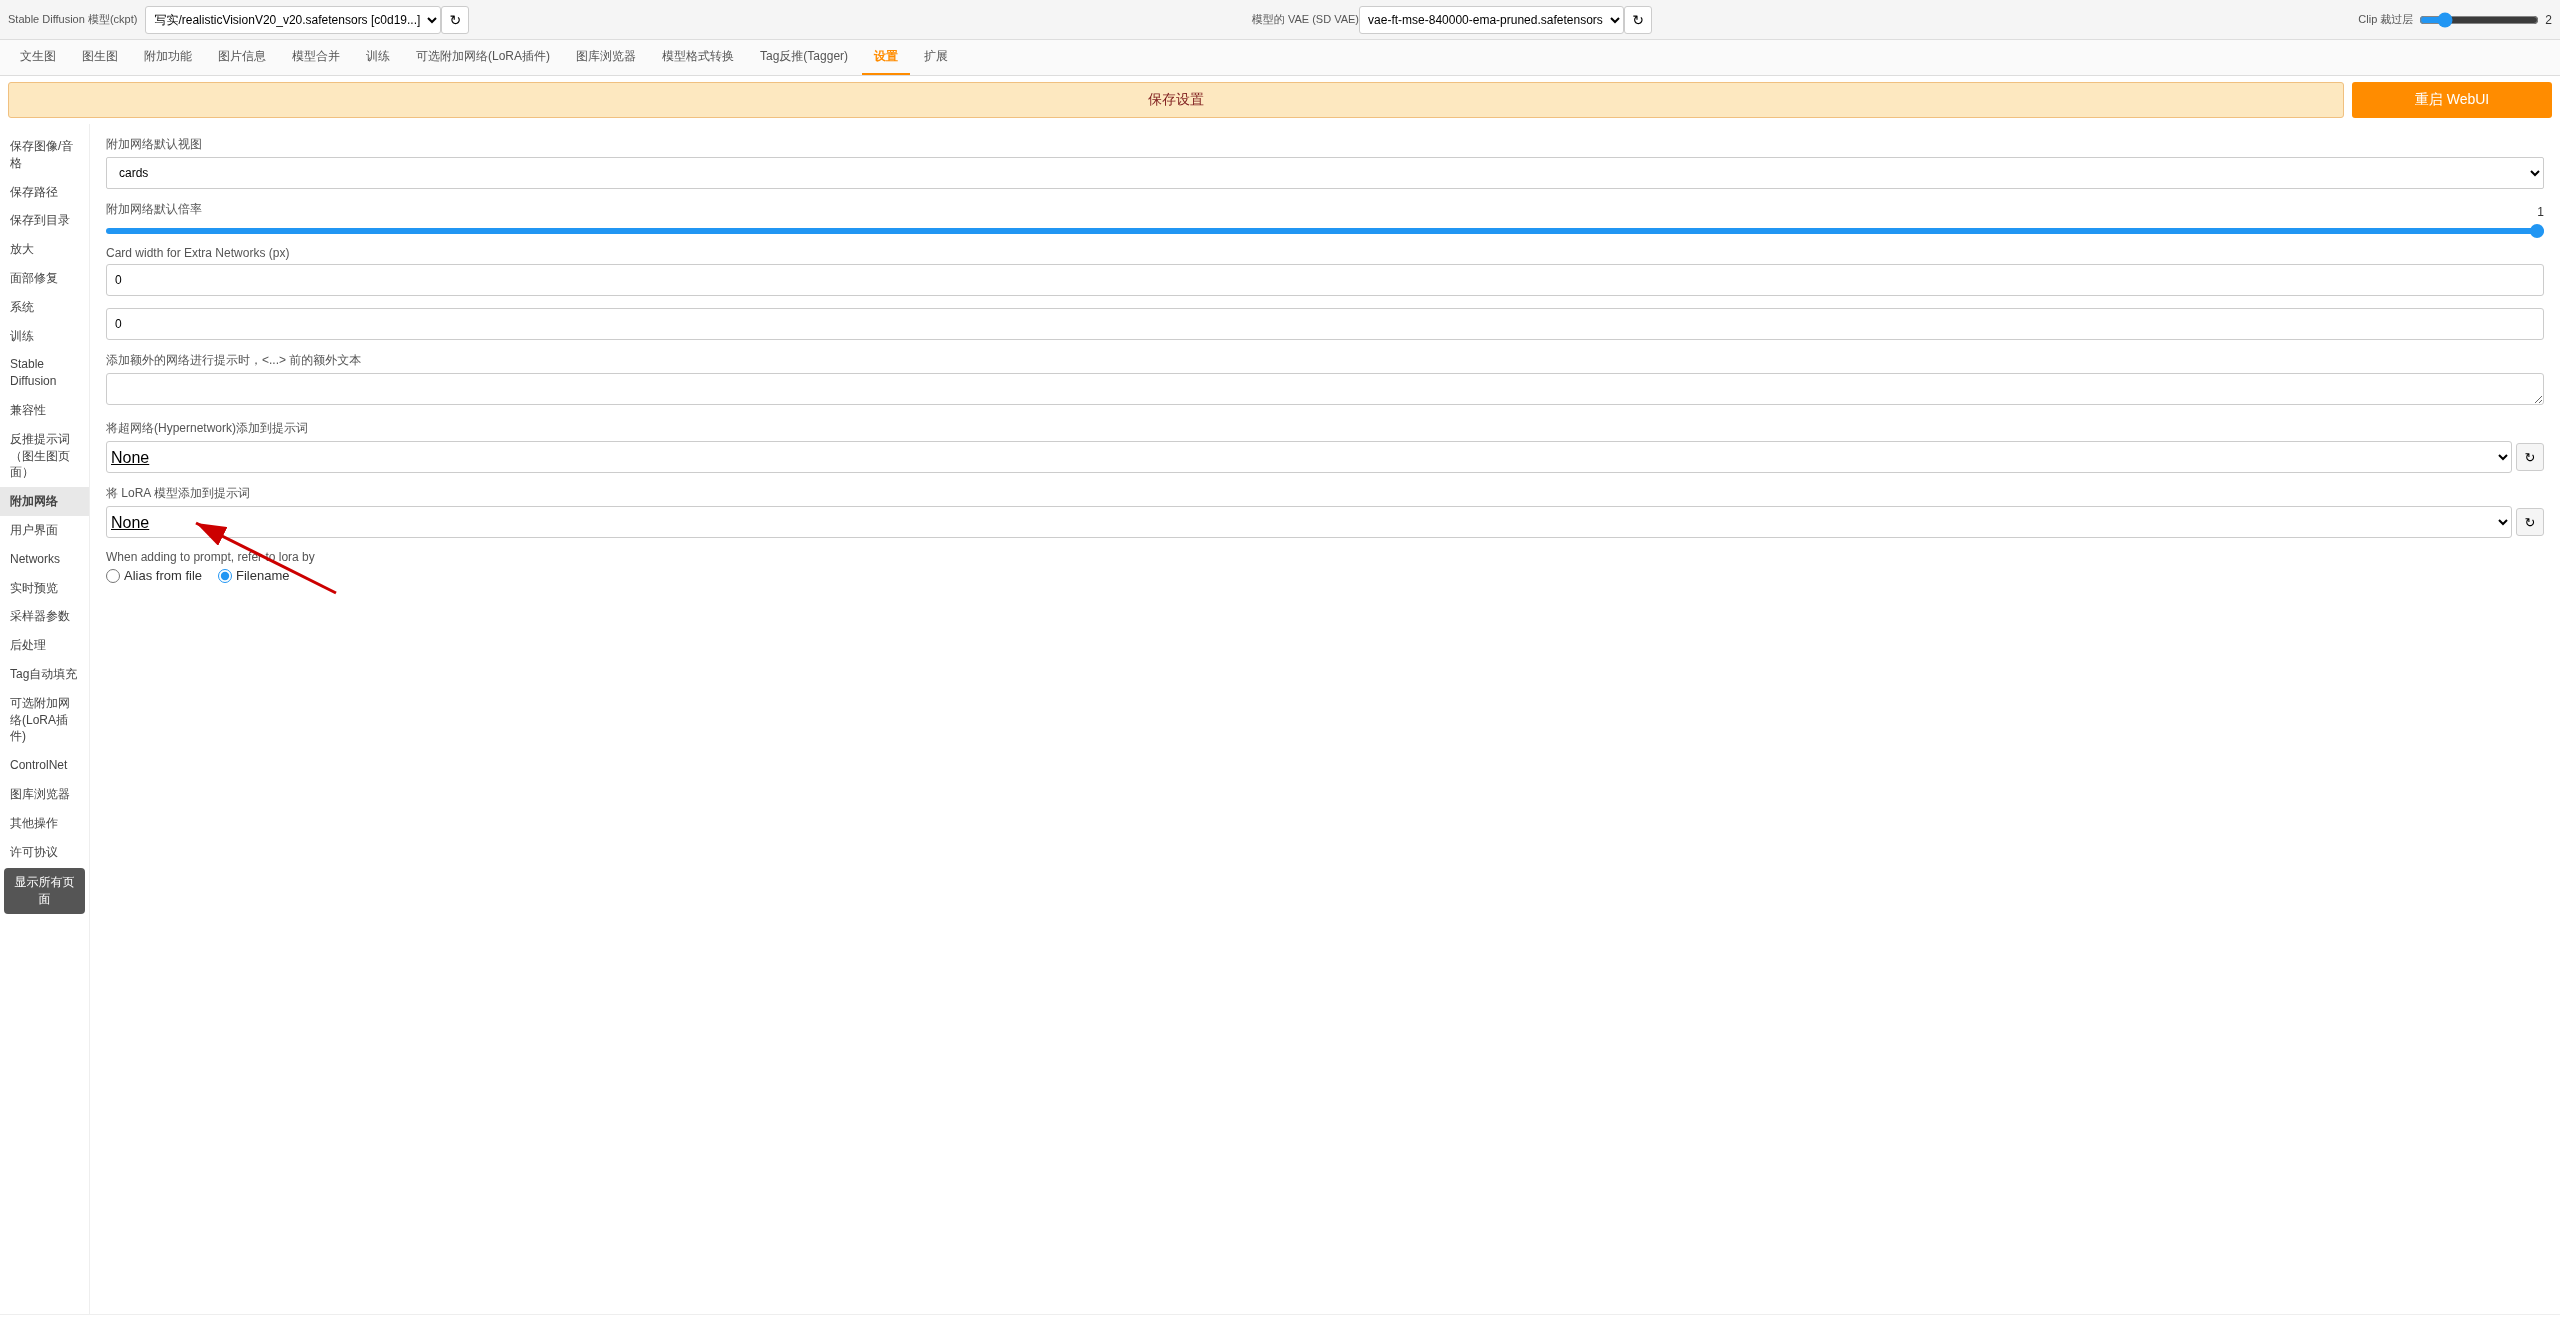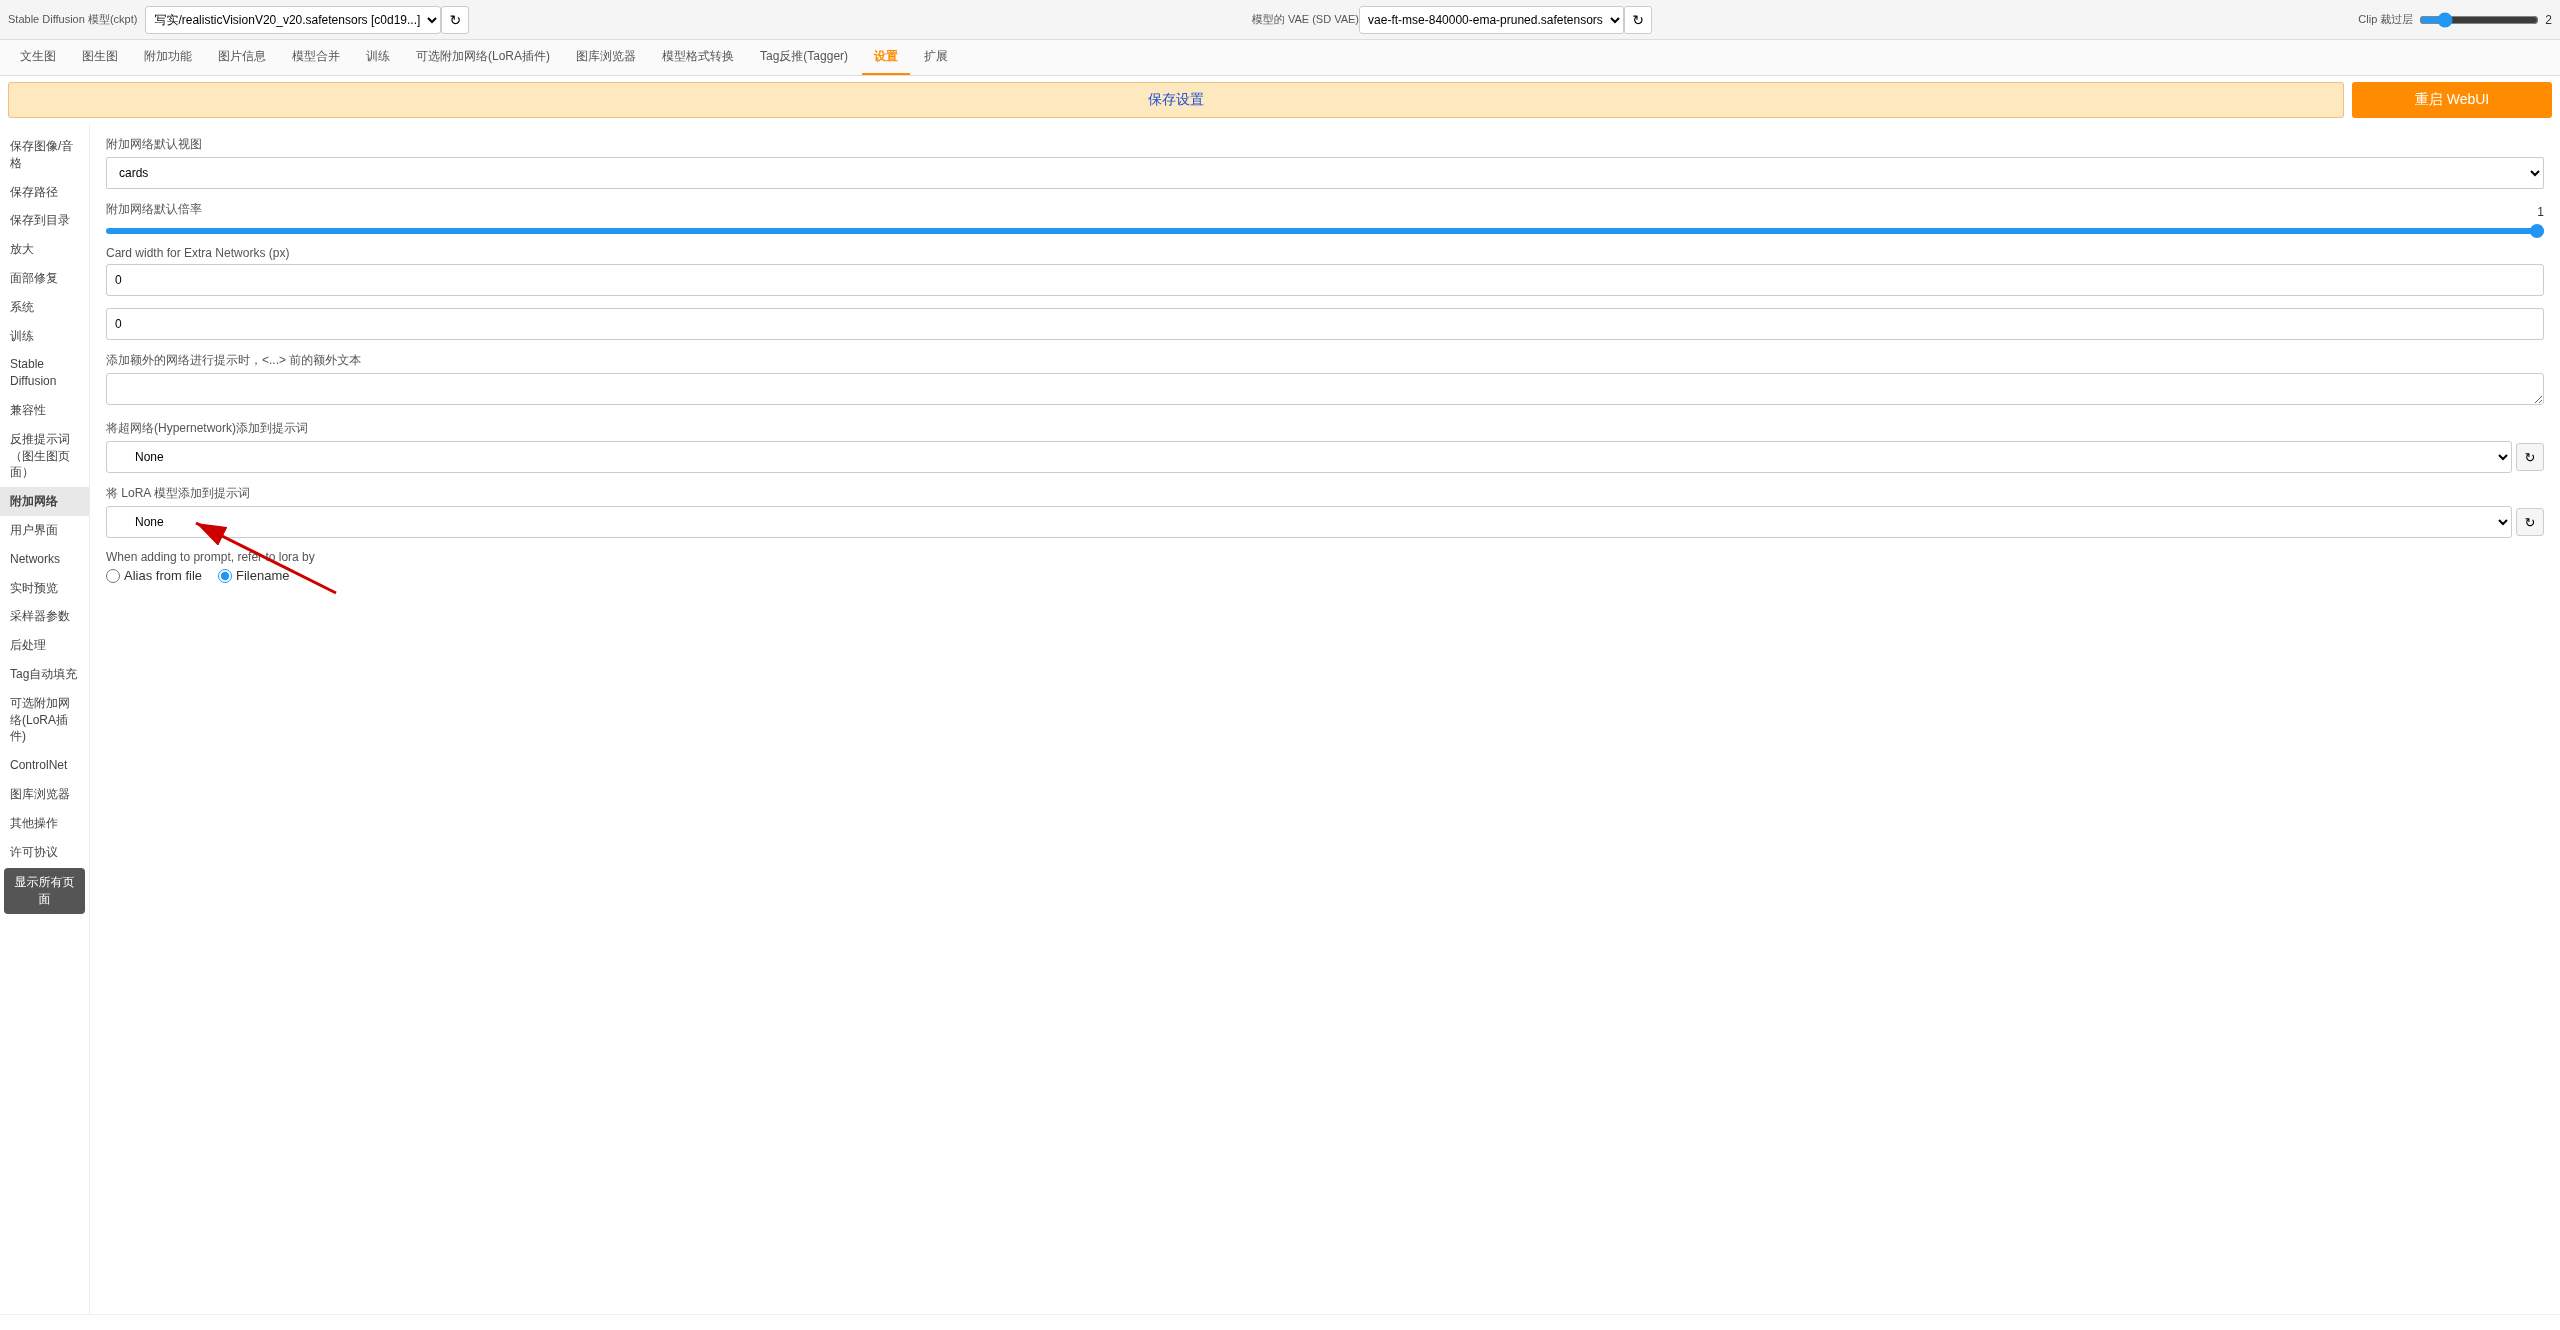--- a/index.html
+++ b/index.html
@@ -87,21 +87,21 @@
       align-items: center;
       padding: 6px 8px;
       gap: 8px;
     }
     .btn-save {
       flex: 1;
       height: 36px;
       background: #fde8c0;
       border: 1px solid #f0c080;
       border-radius: 3px;
-      color: #1d4ed8;
+      color: #7f1d1d;
       font-size: 14px;
       cursor: pointer;
     }
     .btn-restart {
       width: 200px;
       height: 36px;
       background: #ff8c00;
       border: none;
       border-radius: 3px;
       color: #fff;
@@ -207,23 +207,24 @@
     .select-with-btn {
       display: flex;
       align-items: center;
       gap: 4px;
     }
     .select-with-btn select {
       flex: 1;
       height: 32px;
       border: 1px solid #ccc;
       border-radius: 3px;
-      padding: 0 24px;
-      font-size: 12px;
+      padding: 0 0;
+      font-size: 16px;
       background: #fff;
+      text-decoration: underline;
     }
     .select-refresh-btn {
       width: 28px;
       height: 28px;
       border: 1px solid #ccc;
       border-radius: 3px;
       background: #f5f5f5;
       cursor: pointer;
       display: flex;
       align-items: center;

